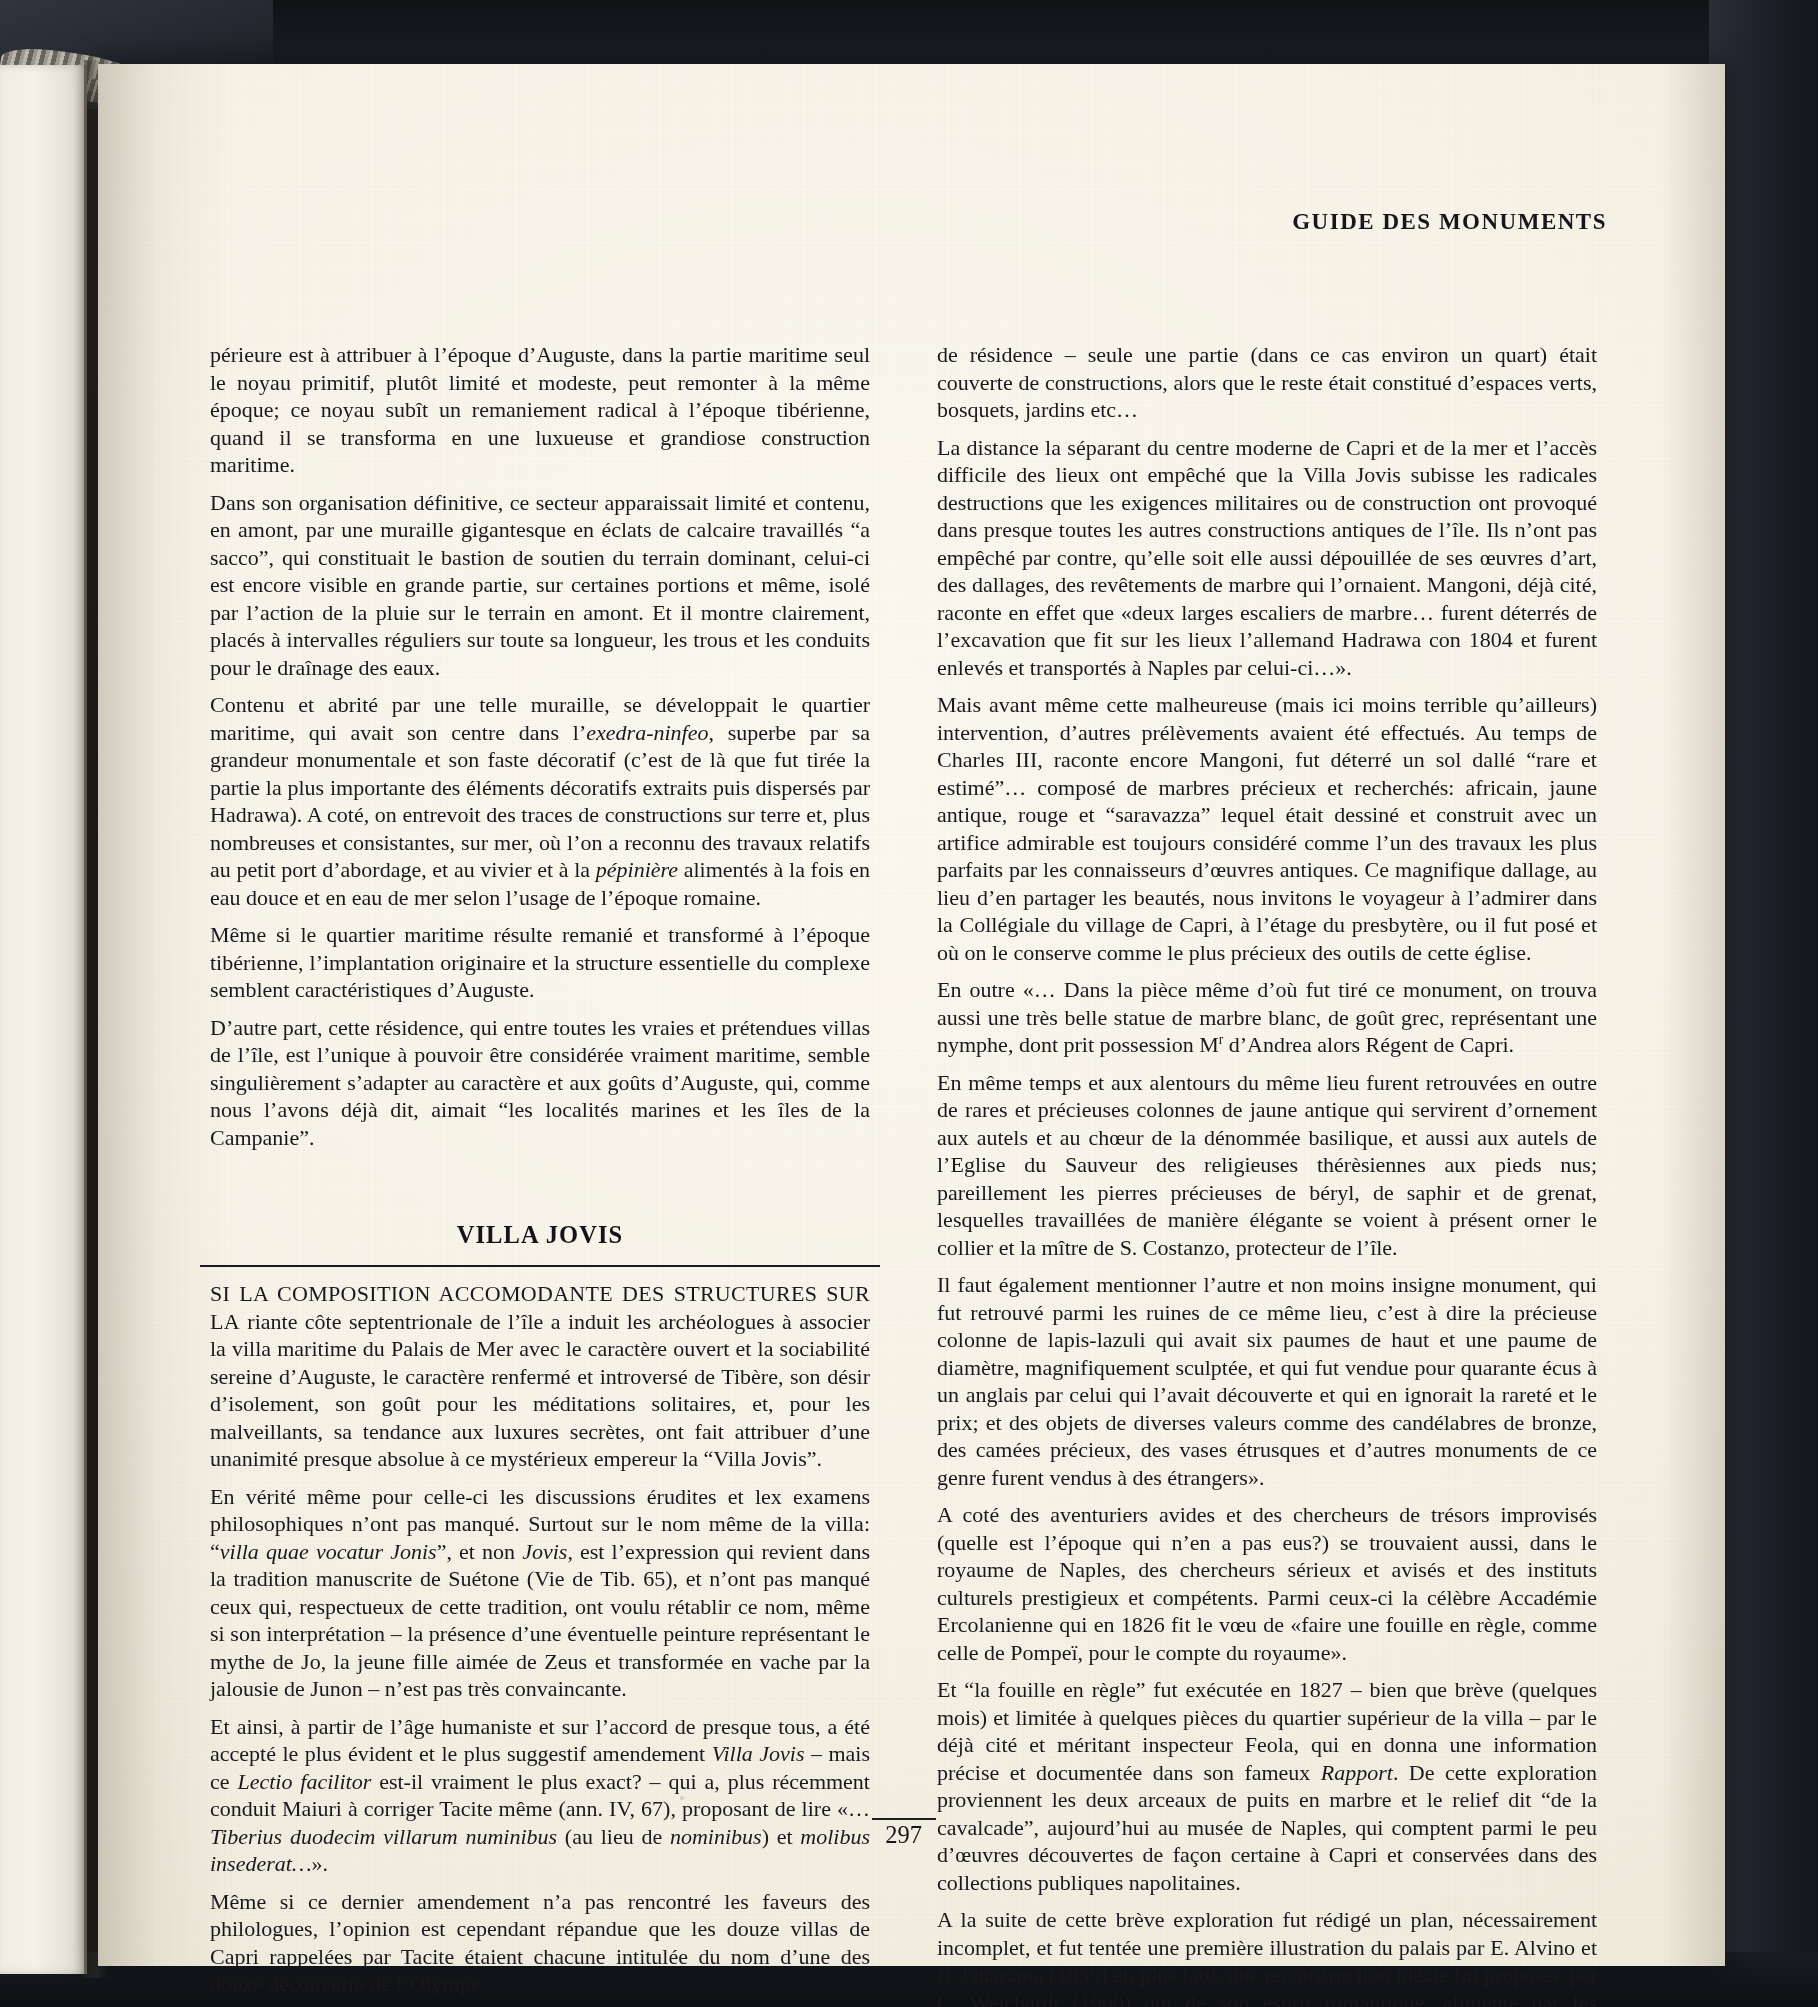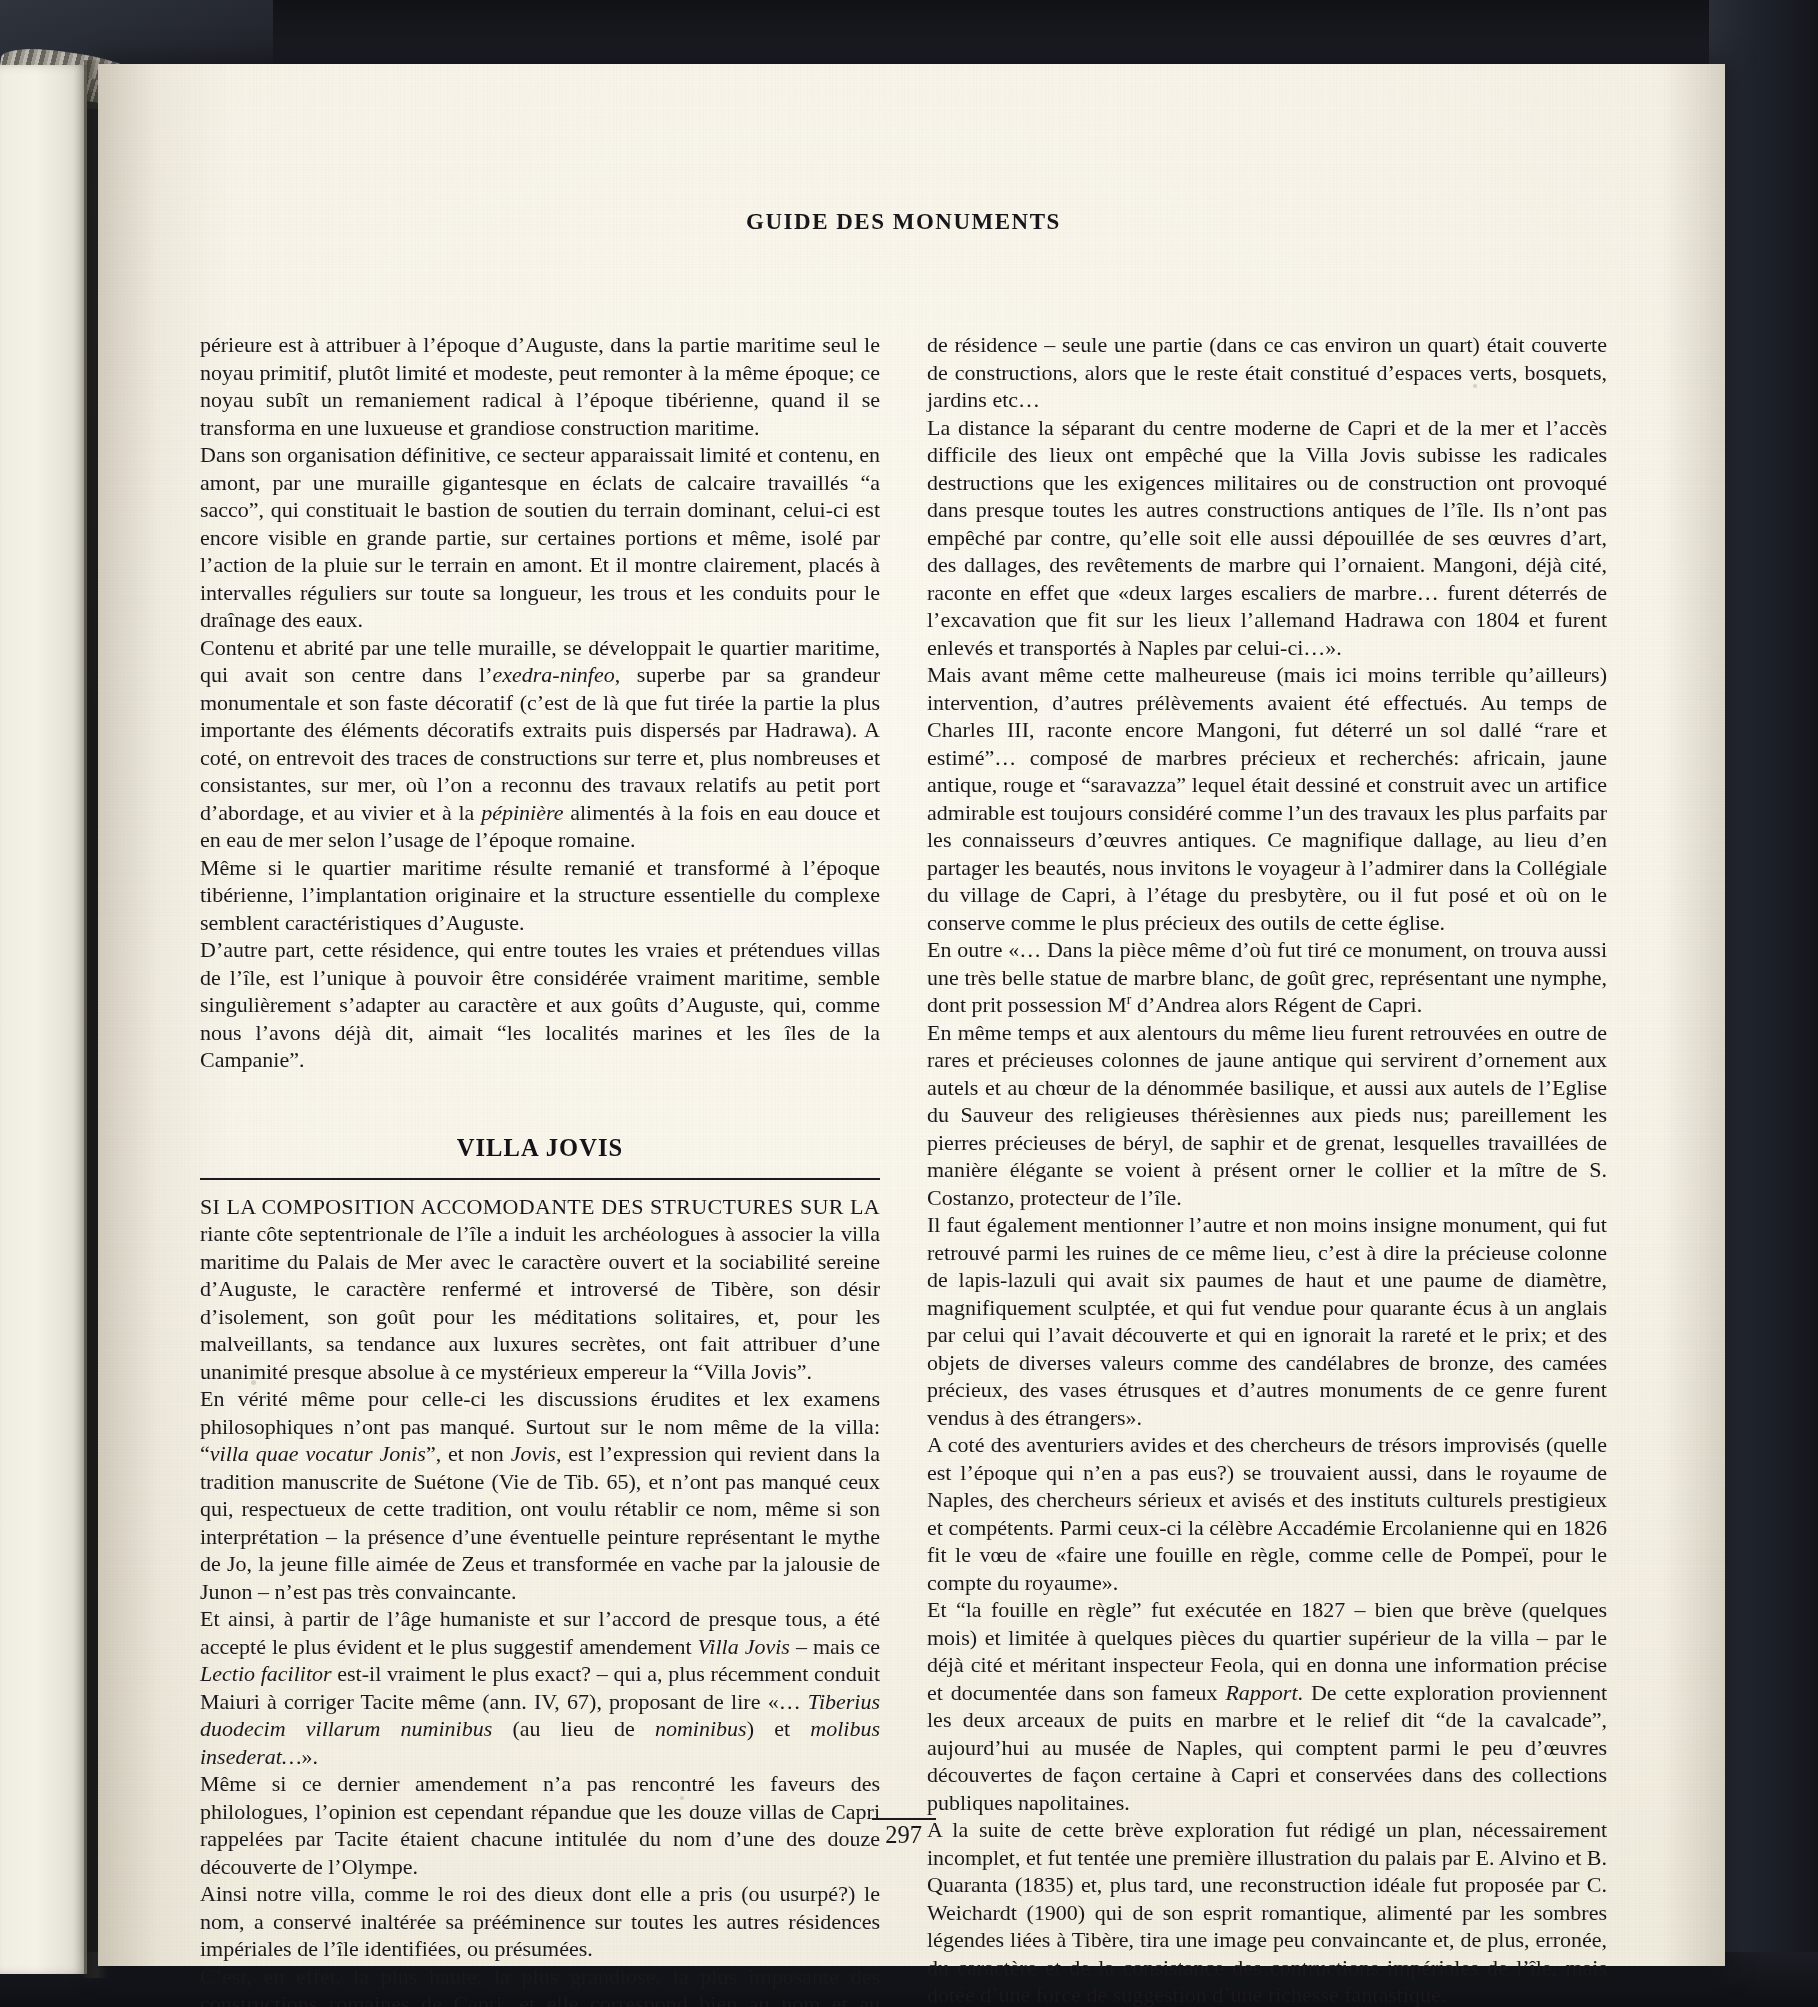--- a/index.html
+++ b/index.html
@@ -144,39 +144,39 @@
 
   
   .type-area {
     position: absolute;
     left: 102px;
     top: 145px;
     width: 1407px;
   }
 
   .running-head {
-    text-align: center;
+    text-align: right;
     font-weight: bold;
     letter-spacing: 1.5px;
     font-size: 23px;
     color: #17161a;
     margin-bottom: 96px;
   }
 
   .columns {
     display: flex;
     gap: 47px;
     align-items: flex-start;
   }
   .col {
     width: 680px;
   }
 
   p.body {
-    margin: 0;
+    margin: 10px;
     font-size: 22px;
     line-height: 27.5px;
     text-align: justify;
     text-justify: inter-word;
     color: #1a181c;
     hyphens: none;
     font-family: Liberation Serif, serif;
   }
   p.body + p.body { margin-top: 0; }
 

